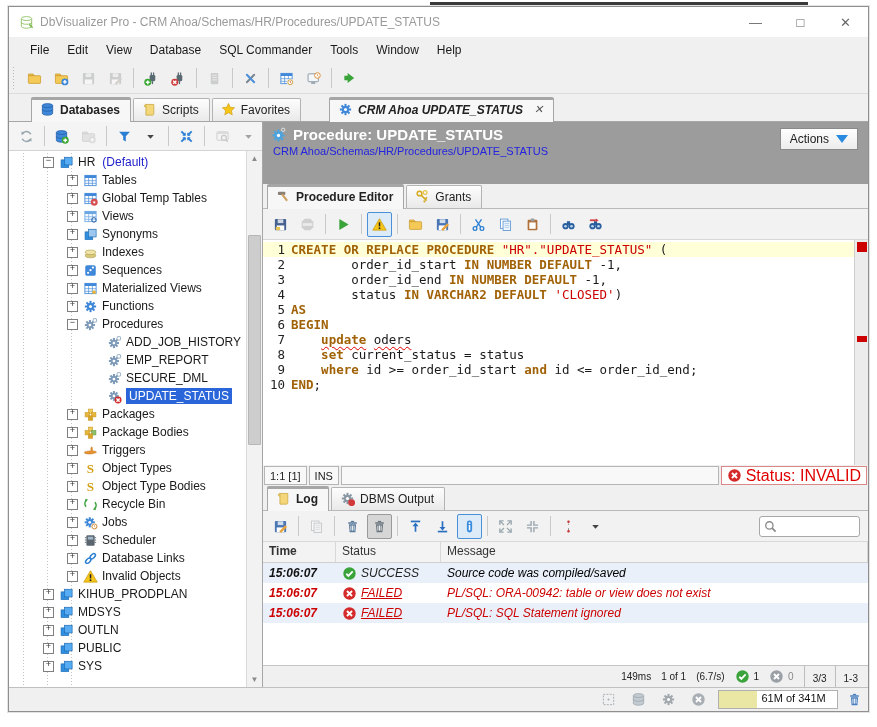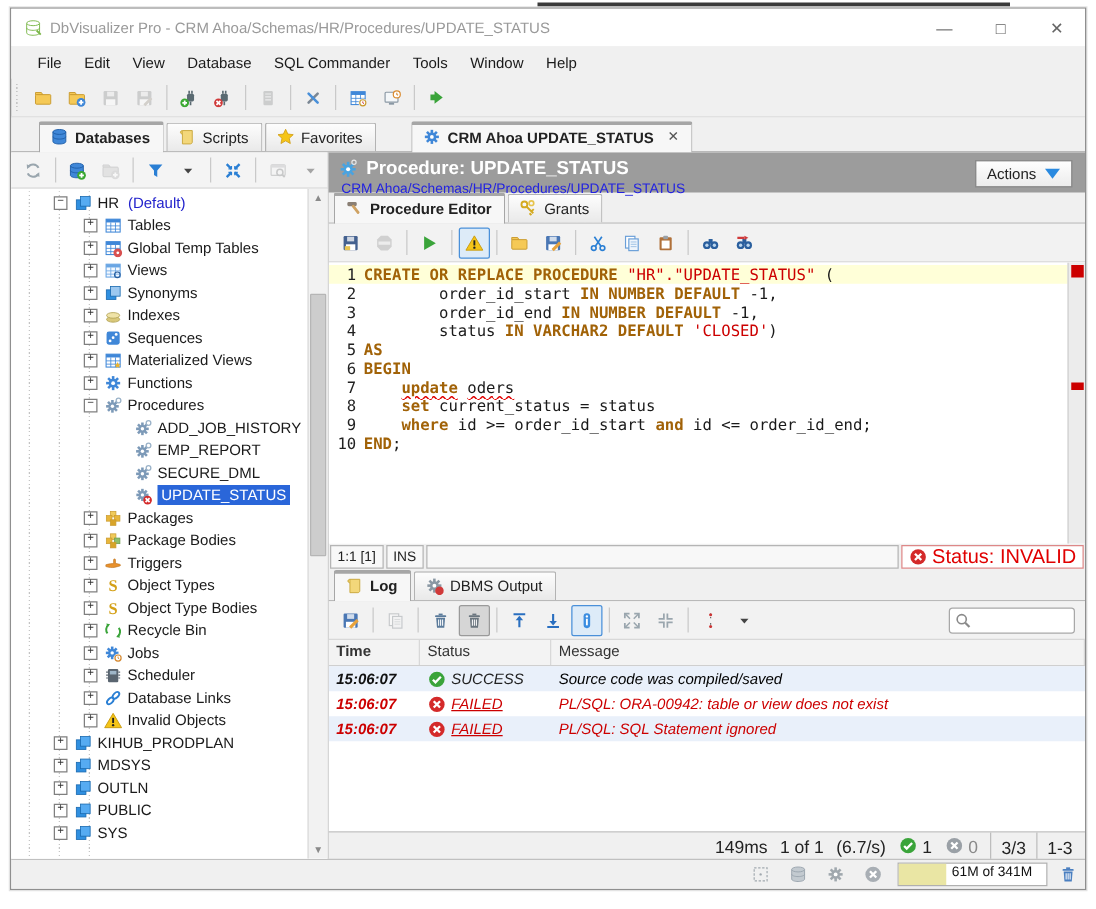--- a/index.html
+++ b/index.html
@@ -46,21 +46,21 @@
   .exp-spacer{width:15px;flex:0 0 auto;}
   .tree-ic{width:16px;height:16px;margin-right:4px;display:flex;align-items:center;justify-content:center;flex:0 0 auto;}
   .tree-label.selected{background:#2a66d9;color:#fff;padding:1px 3px;}
   .tree-suffix{color:#2222cc;margin-left:7px;}
   .vscroll{position:absolute;right:0;top:0;bottom:0;width:15px;background:#f2f2f2;border-left:1px solid #dadada;}
   .vscroll .arr{position:absolute;left:0;right:0;height:15px;color:#8a8a8a;font-size:8px;text-align:center;line-height:15px;}
   .vscroll .arr.down{bottom:0;}
   .vscroll .thumb{position:absolute;left:1px;right:1px;top:84px;height:208px;background:#cdcdcd;border:1px solid #b6b6b6;border-radius:1px;}
   
   .right-panel{flex:1;display:flex;flex-direction:column;min-width:0;background:#f0f0f0;}
-  .obj-header{height:32px;background:#9c9c9c;position:relative;flex:0 0 auto;padding:4px 0 0 8px;box-sizing:border-box;}
+  .obj-header{height:62px;background:#9c9c9c;position:relative;flex:0 0 auto;padding:4px 0 0 8px;box-sizing:border-box;}
   .obj-title-line{display:flex;align-items:center;gap:7px;}
   .obj-title{color:#fff;font-size:15px;font-weight:bold;}
   .obj-breadcrumb{color:#2323e0;font-size:11px;margin:2px 0 0 2px;}
   .actions-btn{position:absolute;right:10px;top:6px;background:linear-gradient(#fefefe,#ececec);border:1px solid #8a8a8a;padding:3px 9px;display:flex;align-items:center;gap:7px;font-size:12px;color:#222;}
   .caret-blue{width:0;height:0;border-left:6px solid transparent;border-right:6px solid transparent;border-top:8px solid #2a8ae0;}
   .sub-tabrow{height:24px;display:flex;align-items:flex-end;background:#f0f0f0;border-bottom:1px solid #b9b9b9;padding-left:4px;flex:0 0 auto;}
   .editor-toolbar{height:30px;background:#f2f2f2;border-bottom:1px solid #d8d8d8;padding-left:4px;}
   
   .editor{height:225px;background:#fff;position:relative;flex:0 0 auto;overflow:hidden;font-family:"DejaVu Sans Mono","Liberation Mono",monospace;font-size:12.5px;}
   .code-area{position:absolute;left:0;top:2px;right:13px;bottom:0;}
@@ -89,21 +89,21 @@
   .lt-row{display:flex;height:20px;align-items:center;font-size:12px;}
   .lt-row.alt{background:#e9f0fa;}
   .lt-row .c{padding:0 6px;box-sizing:border-box;white-space:nowrap;overflow:hidden;display:flex;align-items:center;gap:4px;font-style:italic;}
   .col-time{width:73px;flex:0 0 auto;font-weight:bold;}
   .col-status{width:105px;flex:0 0 auto;}
   .col-msg{flex:1;}
   .lt-row.failed .col-time,.lt-row.failed .col-msg{color:#cc0000;}
   .lt-row.failed .st-text{color:#cc0000;text-decoration:underline;}
   .lt-row.success .col-time{color:#111;}
   .st-text{color:#222;}
-  .log-footer{height:21px;border-top:1px solid #c4c4c4;background:#f0f0f0;display:flex;align-items:center;justify-content:flex-end;font-size:14px;color:#222;flex:0 0 auto;}
+  .log-footer{height:21px;border-top:1px solid #c4c4c4;background:#f0f0f0;display:flex;align-items:center;justify-content:flex-end;font-size:10px;color:#222;flex:0 0 auto;}
   .lf-item{margin-right:10px;display:flex;align-items:center;gap:4px;}
   .lf-cell{border-left:1px solid #bdbdbd;align-self:stretch;display:flex;align-items:center;padding:12px 8px;margin:0;}
   .dim{color:#8a8a8a;}
   
   .statusbar{height:23px;border-top:1px solid #c0c0c0;background:#f0f0f0;display:flex;align-items:center;justify-content:flex-end;gap:3px;padding-right:6px;flex:0 0 auto;text-align:right;}
   .mem-gauge{width:118px;height:17px;border:1px solid #b0b0b0;background:#fff;position:relative;margin-left:3px;font-size:11px;color:#111;}
   .mem-fill{position:absolute;left:0;top:0;bottom:0;width:32%;background:#eae6a4;}
   .mem-text{position:absolute;left:36%;top:1px;white-space:nowrap;}
   .sb-trash{margin-left:6px;display:flex;}
 </style>
@@ -283,21 +283,21 @@
           <span class="tab">
             <span style="display:flex">
               <svg viewBox="0 0 16 16" width="15" height="15" xmlns="http://www.w3.org/2000/svg">
                 <polygon points="8,1.5 9.9,5.6 14.5,6.1 11.1,9.2 12,13.7 8,11.4 4,13.7 4.9,9.2 1.5,6.1 6.1,5.6" fill="#f5c518" stroke="#cf9c12" stroke-width=".7"></polygon>
               </svg>
             </span>
             <span>Favorites</span>
           </span>
         </span>
       <span class="objtab-gap"></span>
-      <span id="object-tab" style="display:flex;align-items:flex-end;">
+      <span id="object-tab" style="display:flex;align-items:flex-end;font-style:italic;">
           <span class="tab active">
             <span style="display:flex">
               <svg viewBox="0 0 16 16" width="15" height="15" xmlns="http://www.w3.org/2000/svg">
                 <rect x="6.9" y="2" width="2.2" height="12" fill="#3f87d8" transform="rotate(0 8 8)"></rect>
                 <rect x="6.9" y="2" width="2.2" height="12" fill="#3f87d8" transform="rotate(45 8 8)"></rect>
                 <rect x="6.9" y="2" width="2.2" height="12" fill="#3f87d8" transform="rotate(90 8 8)"></rect>
                 <rect x="6.9" y="2" width="2.2" height="12" fill="#3f87d8" transform="rotate(135 8 8)"></rect>
                 <circle cx="8" cy="8" r="3.7199999999999998" fill="#3f87d8"></circle>
                 <circle cx="8" cy="8" r="1.62" fill="#fff"></circle>
               </svg>

